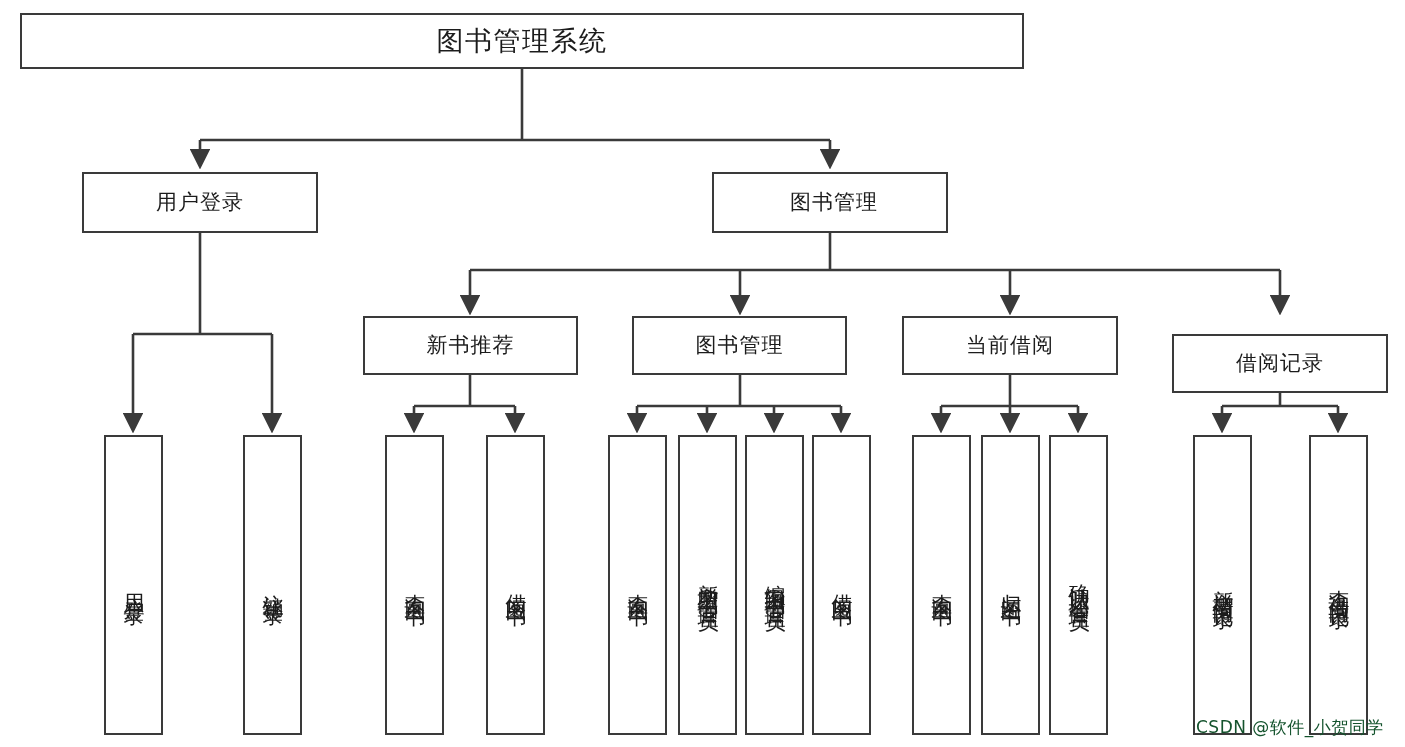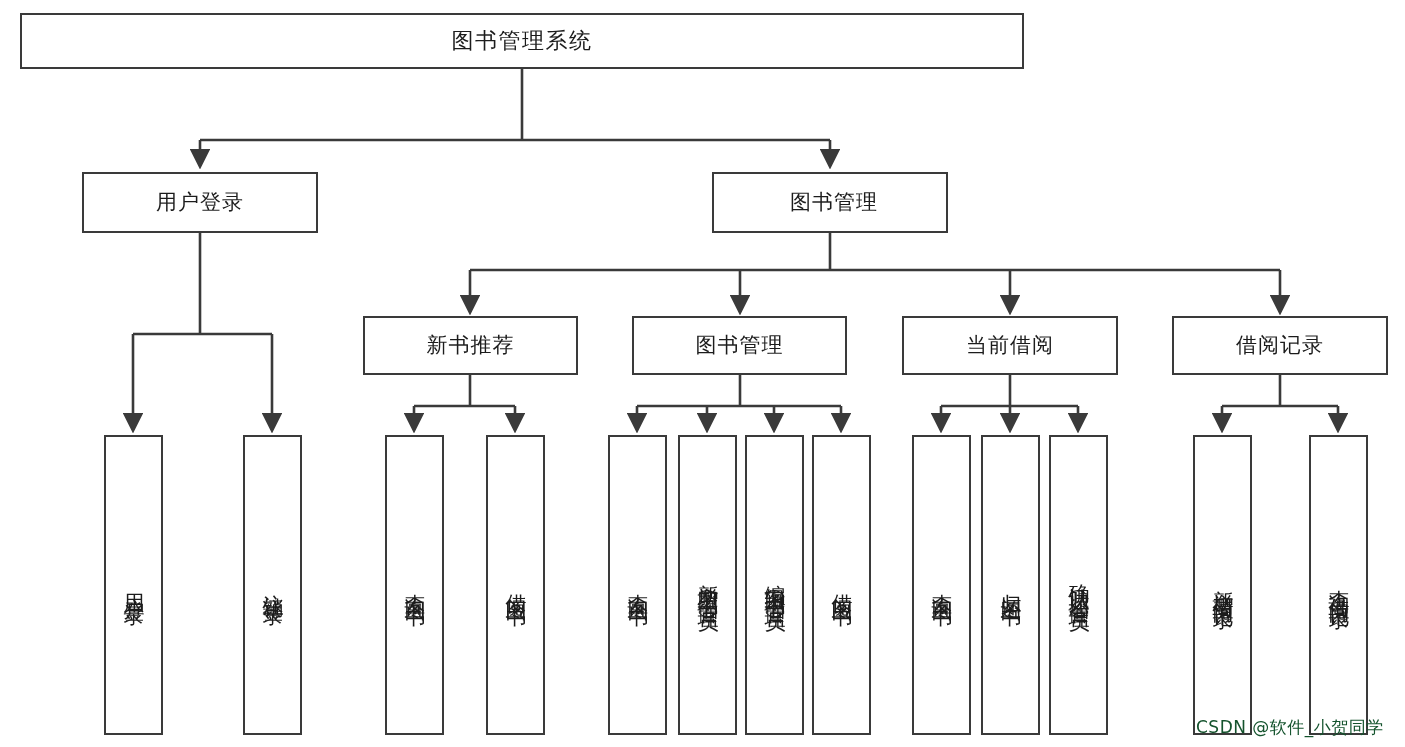--- a/index.html
+++ b/index.html
@@ -41,21 +41,21 @@
     text-align: center;
     line-height: 1.12;
   }
   
   .node.horiz .lbl {
     font-size: 21px;
     letter-spacing: 1px;
     white-space: nowrap;
   }
   .node.root .lbl {
-    font-size: 22px;
+    font-size: 27px;
     letter-spacing: 1.5px;
   }
   
   .node.vert {
     align-items: center;
     justify-content: center;
     padding-top: 6px;
     padding-bottom: 6px;
   }
   .node.vert .lbl {
@@ -143,21 +143,21 @@
 
   <div class="node horiz" style="left:363px; top:316px; width:215px; height:59px;font-family:Liberation Serif, serif;">
     <span class="lbl">新书推荐</span>
   </div>
   <div class="node horiz" style="left:632px; top:316px; width:215px; height:59px;">
     <span class="lbl">图书管理</span>
   </div>
   <div class="node horiz" style="left:902px; top:316px; width:216px; height:59px;">
     <span class="lbl">当前借阅</span>
   </div>
-  <div class="node horiz" style="left:1172px; top:316px; width:216px; height:59px;">
+  <div class="node horiz" style="left:1172px; top:334px; width:216px; height:59px;">
     <span class="lbl">借阅记录</span>
   </div>
 
   <div class="node vert" style="left:104px; top:435px; width:59px; height:300px;">
     <span class="lbl">用户登录</span>
   </div>
   <div class="node vert" style="left:243px; top:435px; width:59px; height:300px;">
     <span class="lbl">注销登录</span>
   </div>
 

